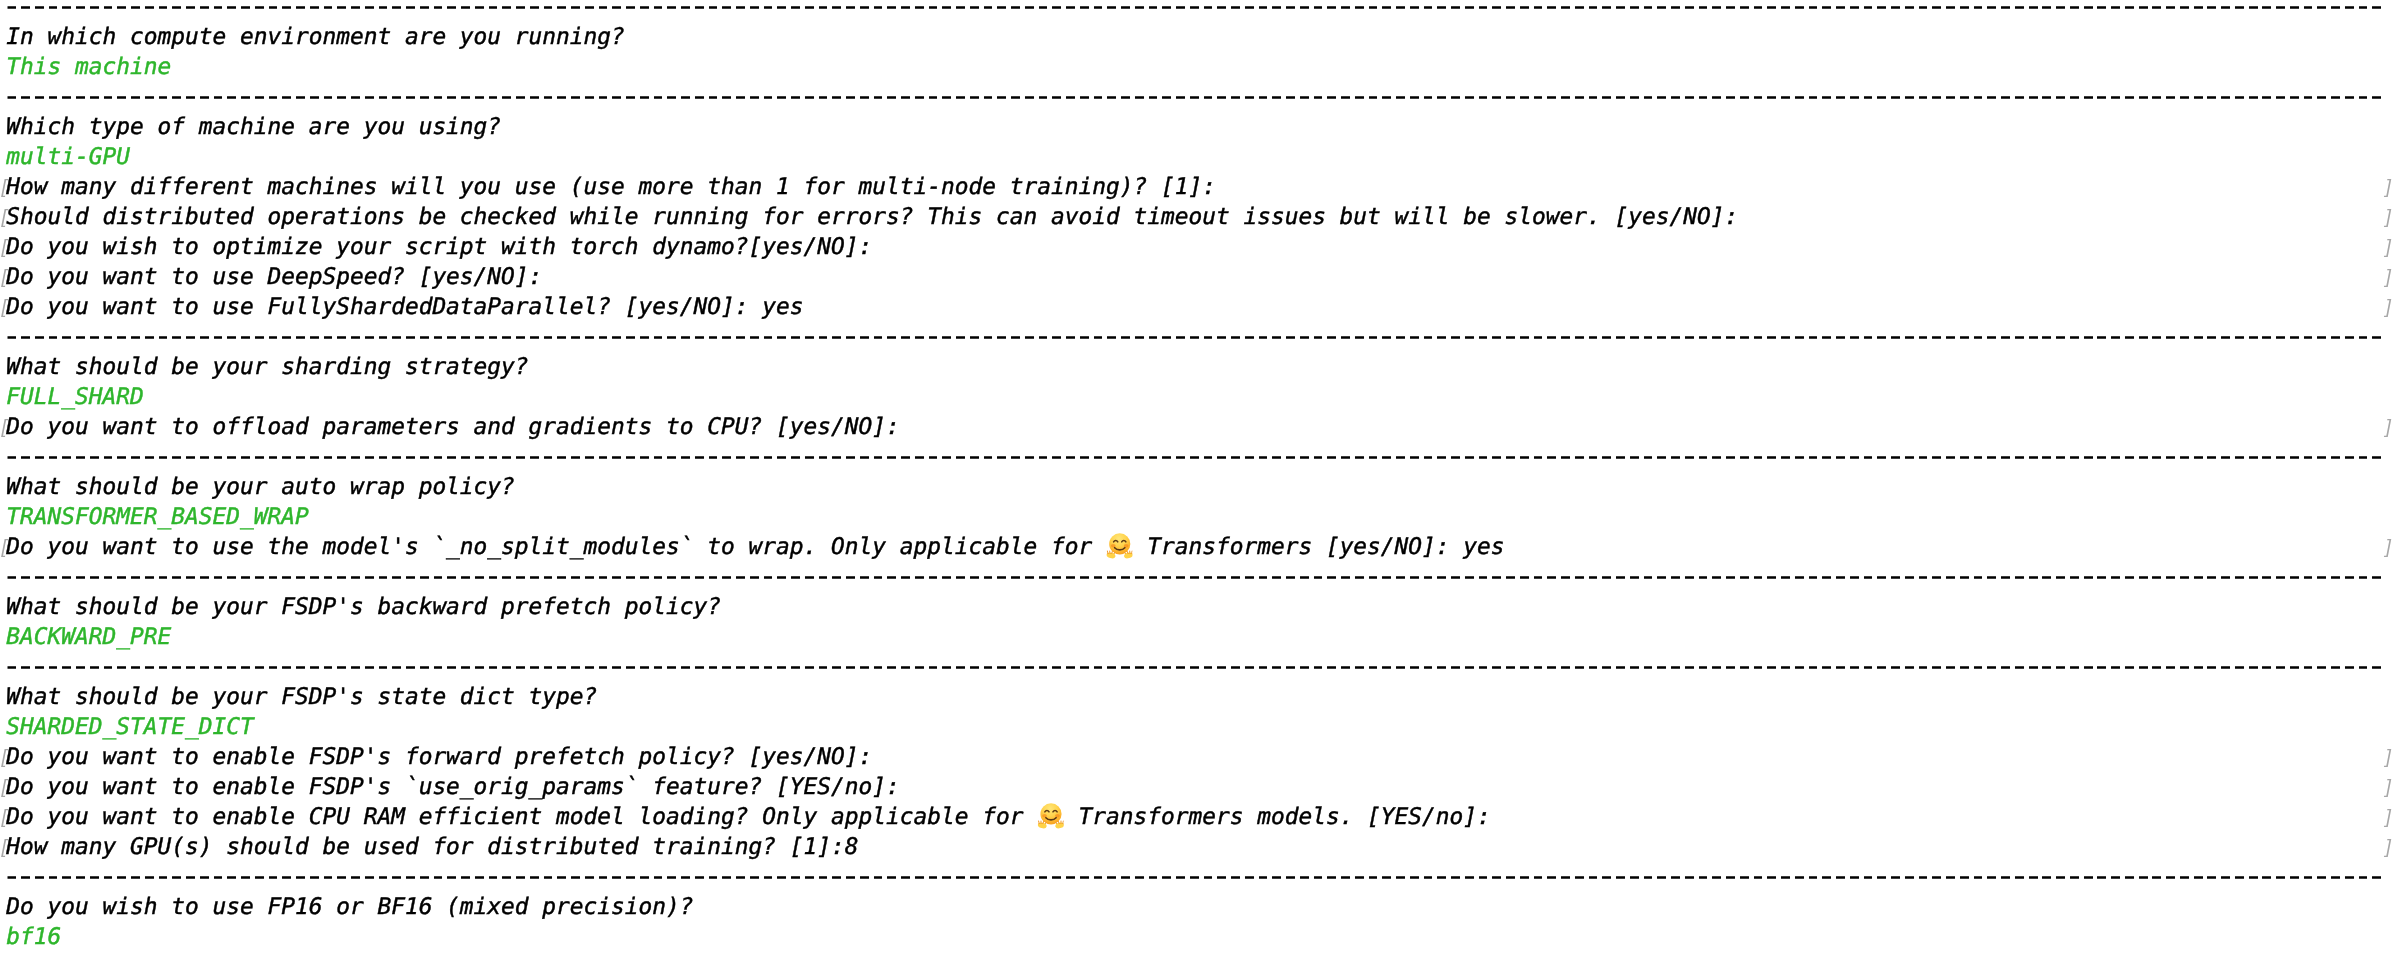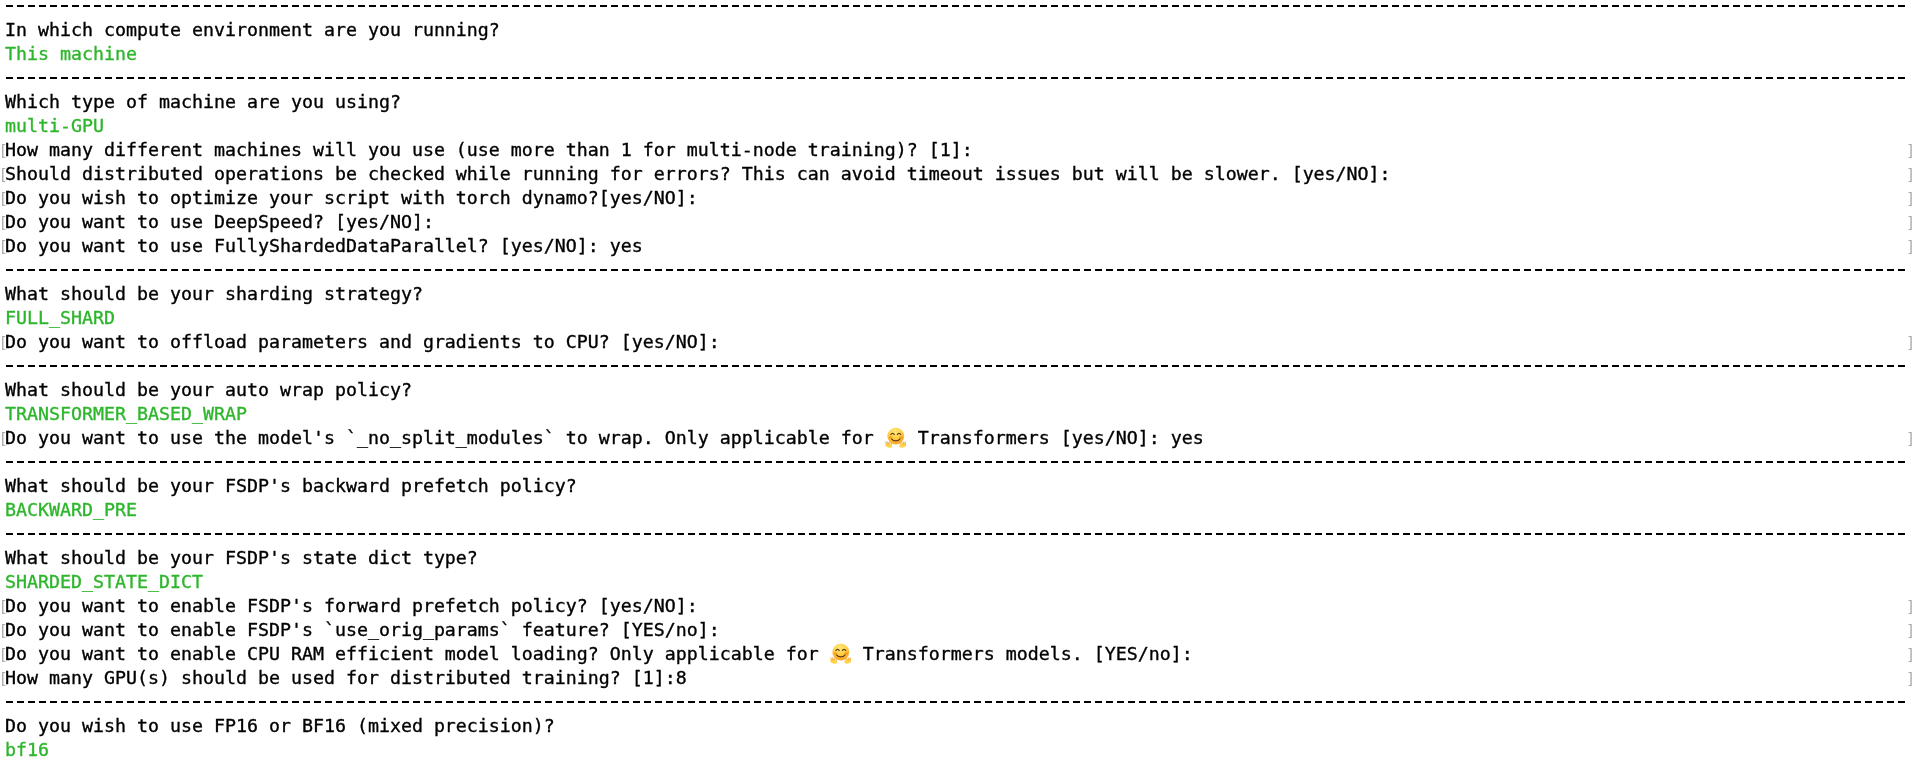--- a/index.html
+++ b/index.html
@@ -13,21 +13,21 @@
     position: absolute;
     left: 5px; top: -6px;
     width: 1915px;
     font-family: "DejaVu Sans Mono", monospace;
     font-size: 18.2708px;
     line-height: 24px;
     color: #000000;
     white-space: pre;
     -webkit-text-stroke: 0.35px currentColor;
   }
-  .row { position: relative; height: 24px; overflow: visible; }
+  .row { position: relative; height: 24px; overflow: visible; font-style: italic; }
   .row.green { }
   .sep-bar {
     position: absolute;
     top: 11.2px;
     left: 1px;
     height: 2px;
     width: 1901px;
   }
   .lbr, .rbr {
     -webkit-text-stroke: 0;

